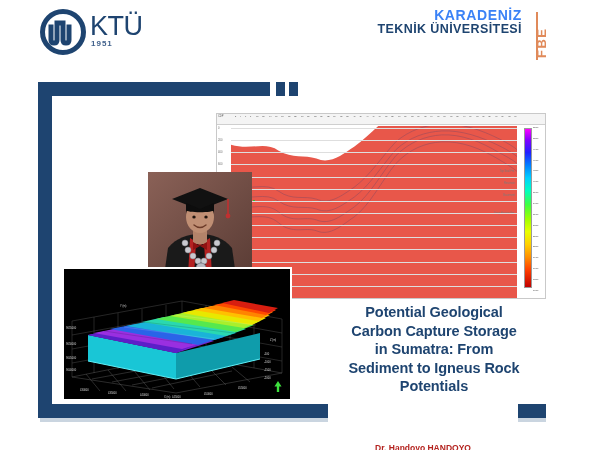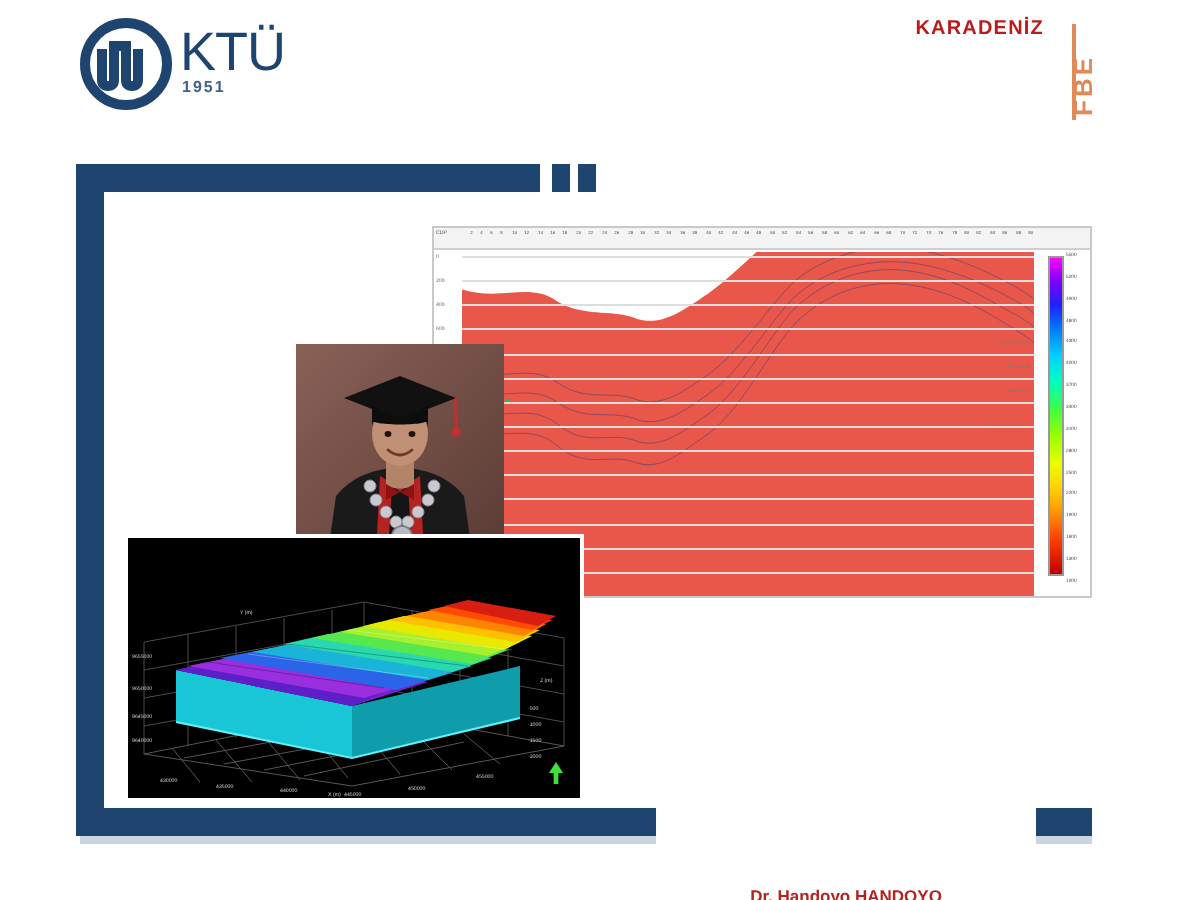--- a/index.html
+++ b/index.html
@@ -12,21 +12,21 @@
 
   #logo-wrap { position:absolute; left:40px; top:9px; width:112px; height:50px; }
   #logo-mark { position:absolute; left:0; top:0; width:46px; height:46px; }
   #logo-text { position:absolute; left:50px; top:3px; }
   #ktu-word { font-size:27px; font-weight:normal; color:#1e4470; letter-spacing:-0.5px;
               line-height:28px; font-family:"Liberation Sans", sans-serif; }
   #ktu-year { font-size:8px; font-weight:bold; color:#40618c; letter-spacing:1px;
               margin-top:-1px; margin-left:1px; }
 
   #inst-block { position:absolute; right:78px; top:8px; text-align:right; }
-  .inst-l1 { font-size:10px; font-weight:bold; color:#b91c1c; letter-spacing:0.6px; line-height:14px; }
+  .inst-l1 { font-size:14px; font-weight:bold; color:#3b82f6; letter-spacing:0.6px; line-height:14px; }
   .inst-l2 { font-size:12.5px; font-weight:bold; color:#1e4470; letter-spacing:0.4px; line-height:14px; }
   .inst-l3 { font-size:9px; font-weight:bold; color:#42628c; letter-spacing:0.8px; line-height:12px; }
   .inst-l4 { font-size:7.6px; font-weight:bold; color:#c04a2a; letter-spacing:0.1px; line-height:11px; }
 
   #fbe-div { position:absolute; right:62px; top:12px; width:2px; height:48px; background:#e08a5a; }
   #fbe-text { position:absolute; right:30px; top:18px; width:36px; height:40px;
               font-size:13px; font-weight:bold; color:#e08a5a; letter-spacing:1.5px;
               writing-mode:vertical-rl; text-orientation:mixed; transform:rotate(180deg); }
 
   
@@ -95,20 +95,21 @@
         <path d="M29 18 L35 34 L41 18" fill="none" stroke="#1e4470" stroke-width="0"></path>
       </svg>
       <div id="logo-text">
         <div id="ktu-word">KTÜ</div>
         <div id="ktu-year">1951</div>
       </div>
     </div>
 
     <div id="inst-block">
       <div class="inst-l1">KARADENİZ</div>
+      <div class="inst-l2">TEKNİK ÜNİVERSİTESİ</div>
     </div>
 
     <div id="fbe-div"></div>
     <div id="fbe-text">FBE</div>
   </div>
 
   <div id="frame-top"></div>
   <div id="frame-bar1"></div>
   <div id="frame-bar2"></div>
   <div id="frame-left"></div>
@@ -413,17 +414,24 @@
         <text x="56" y="38">Y (m)</text>
           <text x="100" y="129">X (m)</text>
         <text x="206" y="72">Z (m)</text>
       </g>
     </svg>
     <svg id="green-arrow" viewBox="0 0 10 14">
       <path d="M5 0 L9.5 7 L6.5 7 L6.5 14 L3.5 14 L3.5 7 L0.5 7 Z" fill="#3ee03e"></path>
     </svg>
   </div>
 
+  <div id="title">
+    <div>Potential Geological</div>
+    <div>Carbon Capture Storage</div>
+    <div>in Sumatra: From</div>
+    <div>Sediment to Igneus Rock</div>
+    <div>Potentials</div>
+  </div>
 
   <div id="author-notch"></div>
   <div id="author">Dr. Handoyo HANDOYO</div>
 
 </div>
 
 </body></html>

